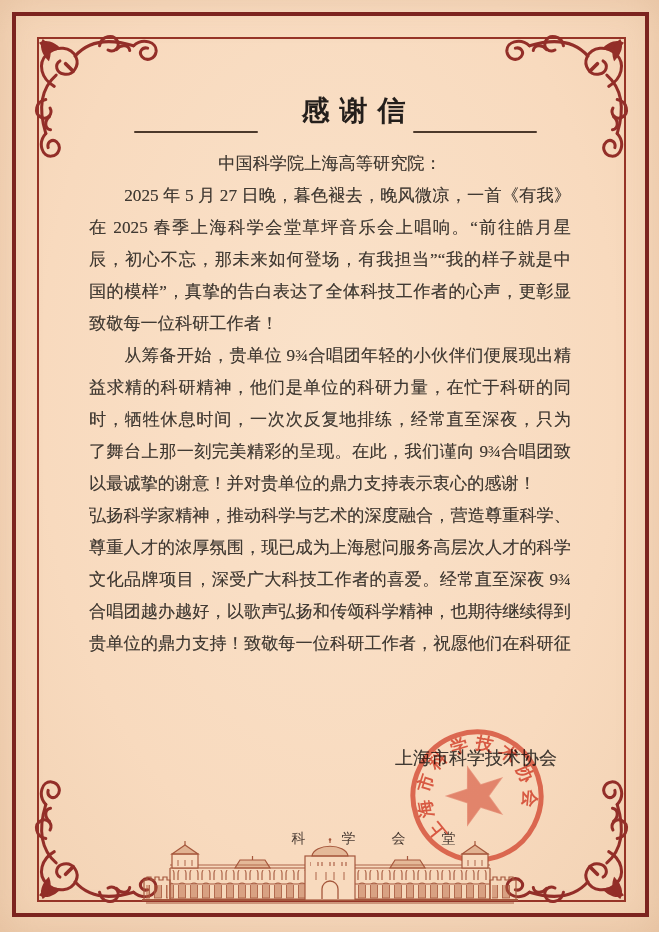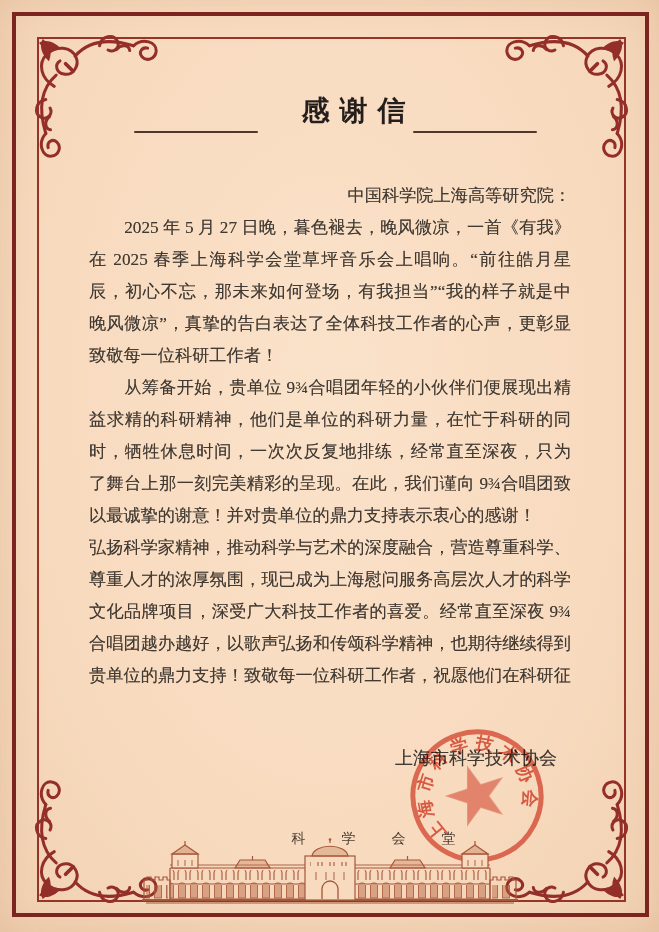--- a/index.html
+++ b/index.html
@@ -35,21 +35,21 @@
   }
   .tline{position:absolute;top:131px;height:2px;background:#4c392b;border-radius:1px;}
   .tline.l{left:134px;width:124px;}
   .tline.r{right:122px;width:124px;}
 
   .body-text{
     position:absolute;top:148px;left:89px;width:482px;
     font-size:17.2px;color:#413a33;line-height:32px;
     text-shadow:0 0 .4px rgba(65,58,51,.55);
   }
-  .salut{text-align:right;margin-top:32px;}
+  .salut{text-align:center;}
   .ln{text-align:justify;text-align-last:justify;}
   .ln.first{padding-left:2.05em;}
   .ln.end{text-align-last:left;}
 
   .signature{
     position:absolute;left:89px;width:482px;top:740px;
     font-size:18px;color:#413a33;line-height:37px;
     text-shadow:0 0 .4px rgba(65,58,51,.55);
   }
   .sig-org{text-align:right;padding-right:14px;}
@@ -140,21 +140,21 @@
   <div class="title">感谢信</div>
   <div class="tline l"></div>
   <div class="tline r"></div>
 
   <div class="body-text">
     <div class="salut">中国科学院上海高等研究院：</div>
 
     <div class="ln first">2025 年 5 月 27 日晚，暮色褪去，晚风微凉，一首《有我》</div>
     <div class="ln">在 2025 春季上海科学会堂草坪音乐会上唱响。“前往皓月星</div>
     <div class="ln">辰，初心不忘，那未来如何登场，有我担当”“我的样子就是中</div>
-    <div class="ln">晚风微凉”，真挚的告白表达了全体科技工作者的心声，更彰显</div>
+    <div class="ln">国的模样”，真挚的告白表达了全体科技工作者的心声，更彰显</div>
     <div class="ln end">致敬每一位科研工作者！</div>
 
     <div class="ln first">从筹备开始，贵单位 9¾合唱团年轻的小伙伴们便展现出精</div>
     <div class="ln">益求精的科研精神，他们是单位的科研力量，在忙于科研的同</div>
     <div class="ln">时，牺牲休息时间，一次次反复地排练，经常直至深夜，只为</div>
     <div class="ln">了舞台上那一刻完美精彩的呈现。在此，我们谨向 9¾合唱团致</div>
     <div class="ln end">以最诚挚的谢意！并对贵单位的鼎力支持表示衷心的感谢！</div>
 
     <div class="ln">弘扬科学家精神，推动科学与艺术的深度融合，营造尊重科学、</div>
     <div class="ln">尊重人才的浓厚氛围，现已成为上海慰问服务高层次人才的科学</div>

